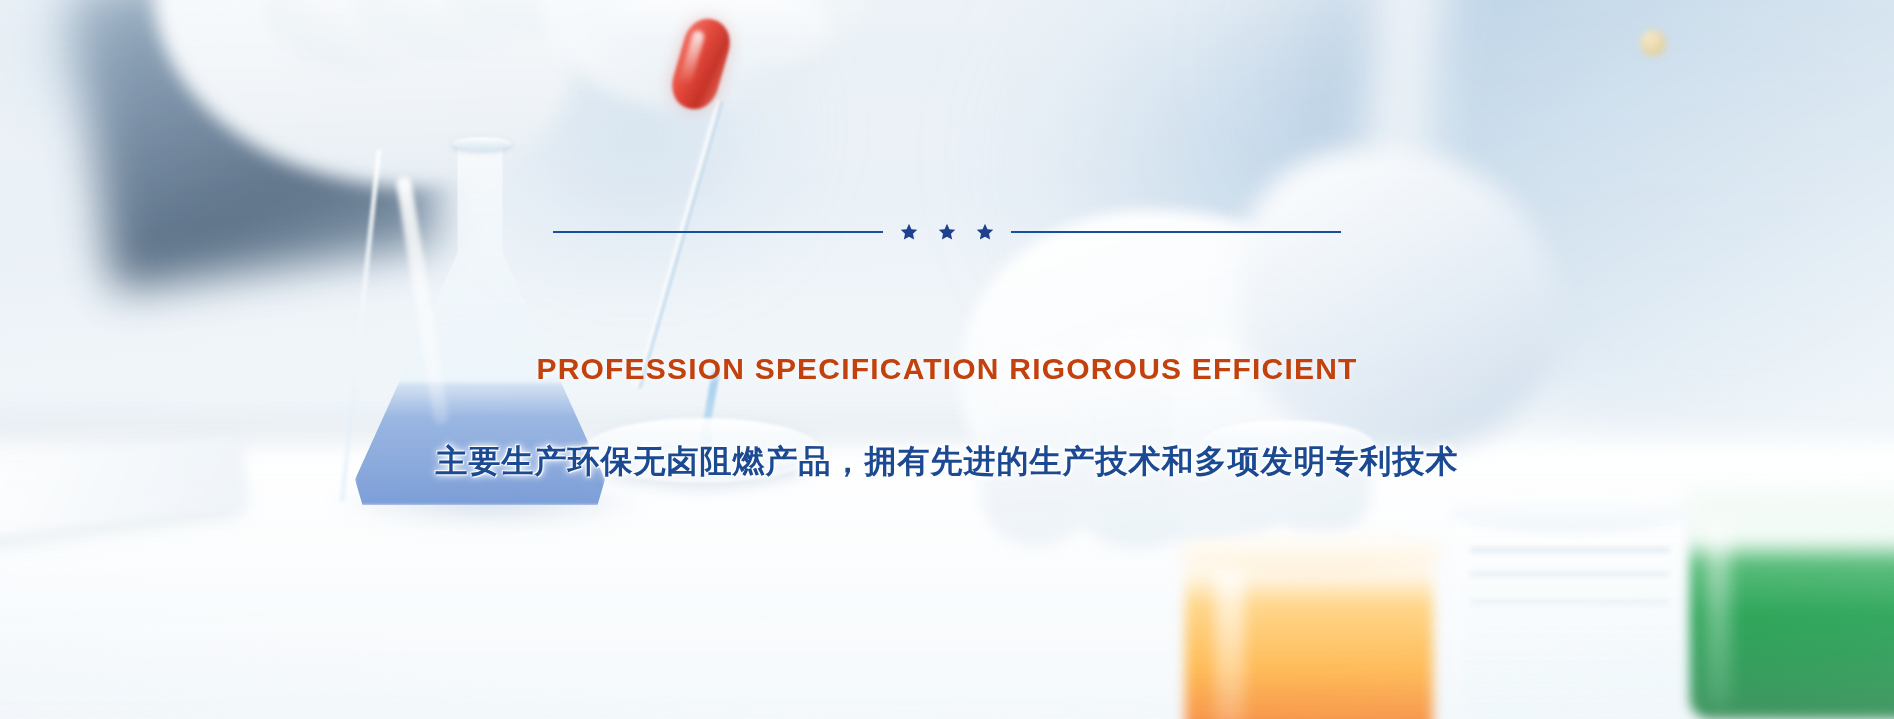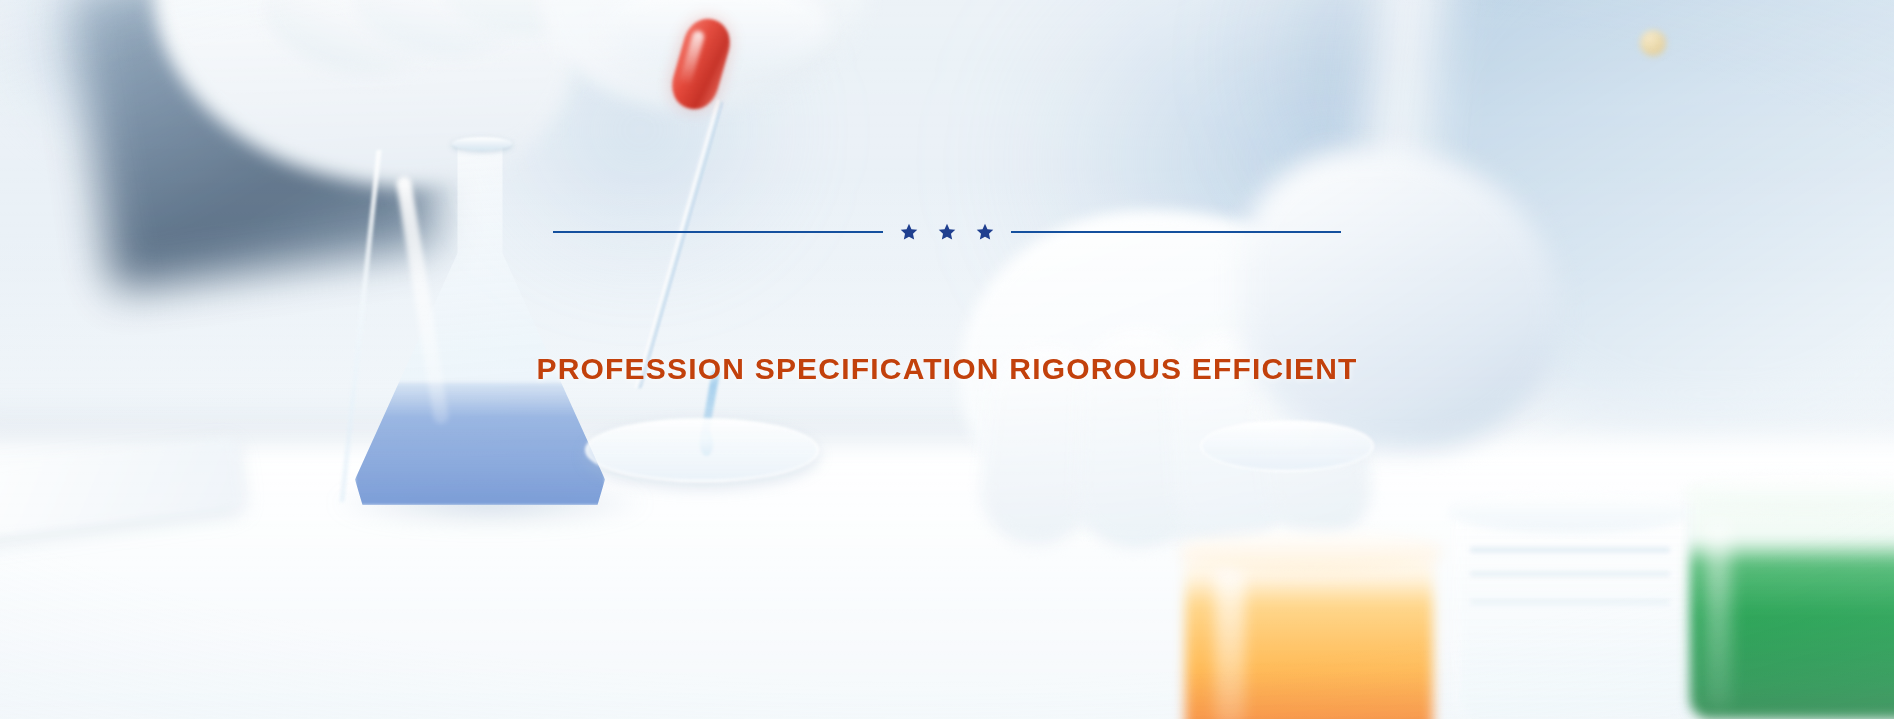--- a/index.html
+++ b/index.html
@@ -416,15 +416,16 @@
               <path fill="#1f3f8f" d="M12 2.2l2.95 6.36 6.98.82-5.16 4.74 1.42 6.88L12 17.6l-6.19 3.4 1.42-6.88L2.07 9.38l6.98-.82z"></path>
             </svg>
         </span>
       </span>
       <span class="rule"></span>
     </div>
 
 
     <div class="subtitle-en">PROFESSION SPECIFICATION RIGOROUS EFFICIENT</div>
 
+    <div class="tagline-cn">主要生产环保无卤阻燃产品，拥有先进的生产技术和多项发明专利技术</div>
 
   </div>
 </div>
 
 </body></html>

